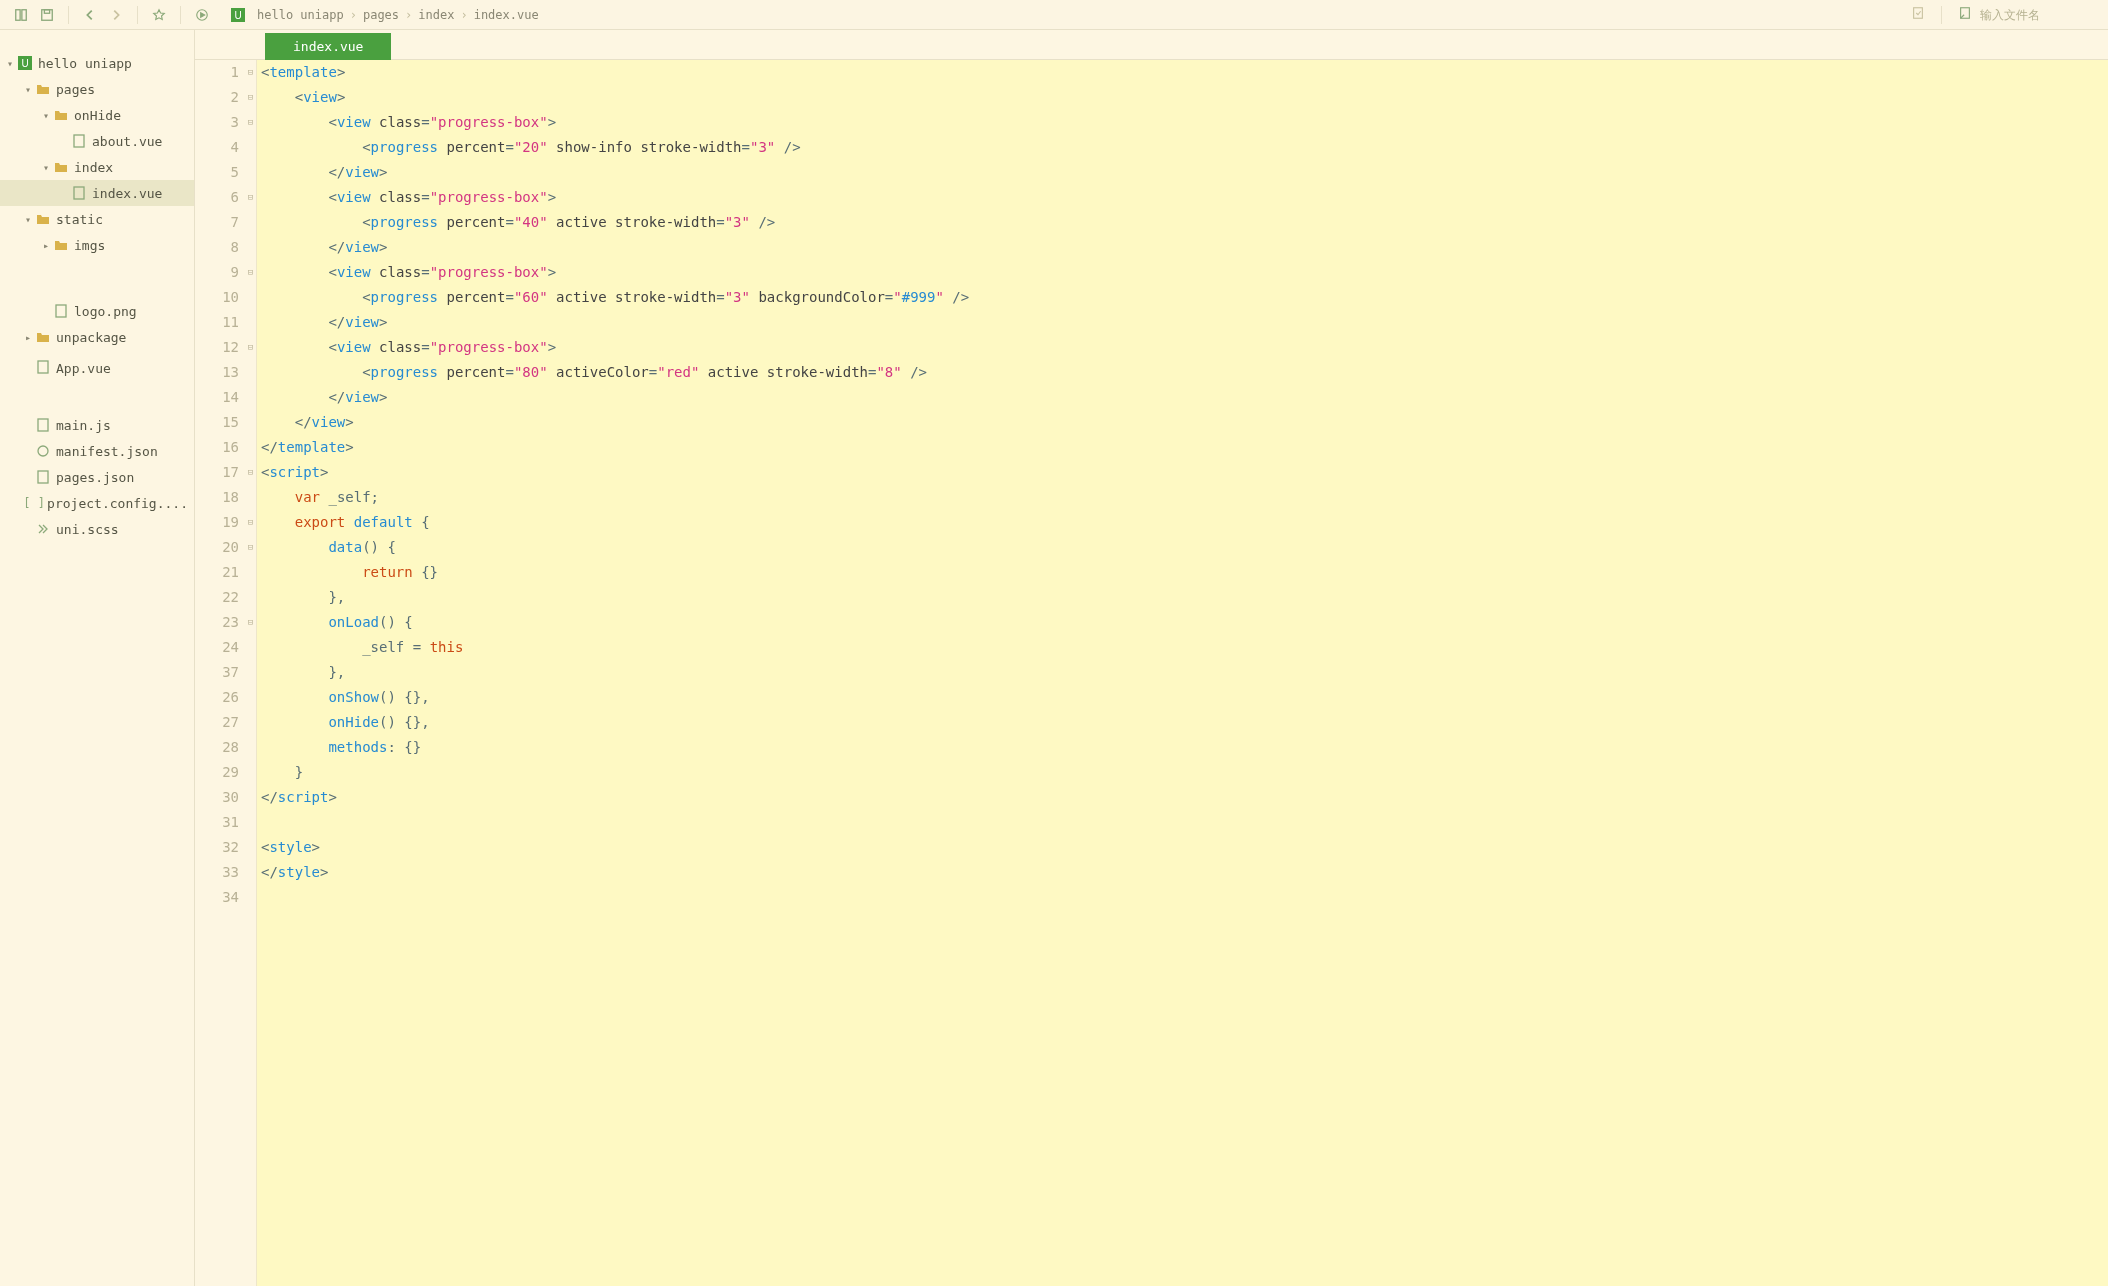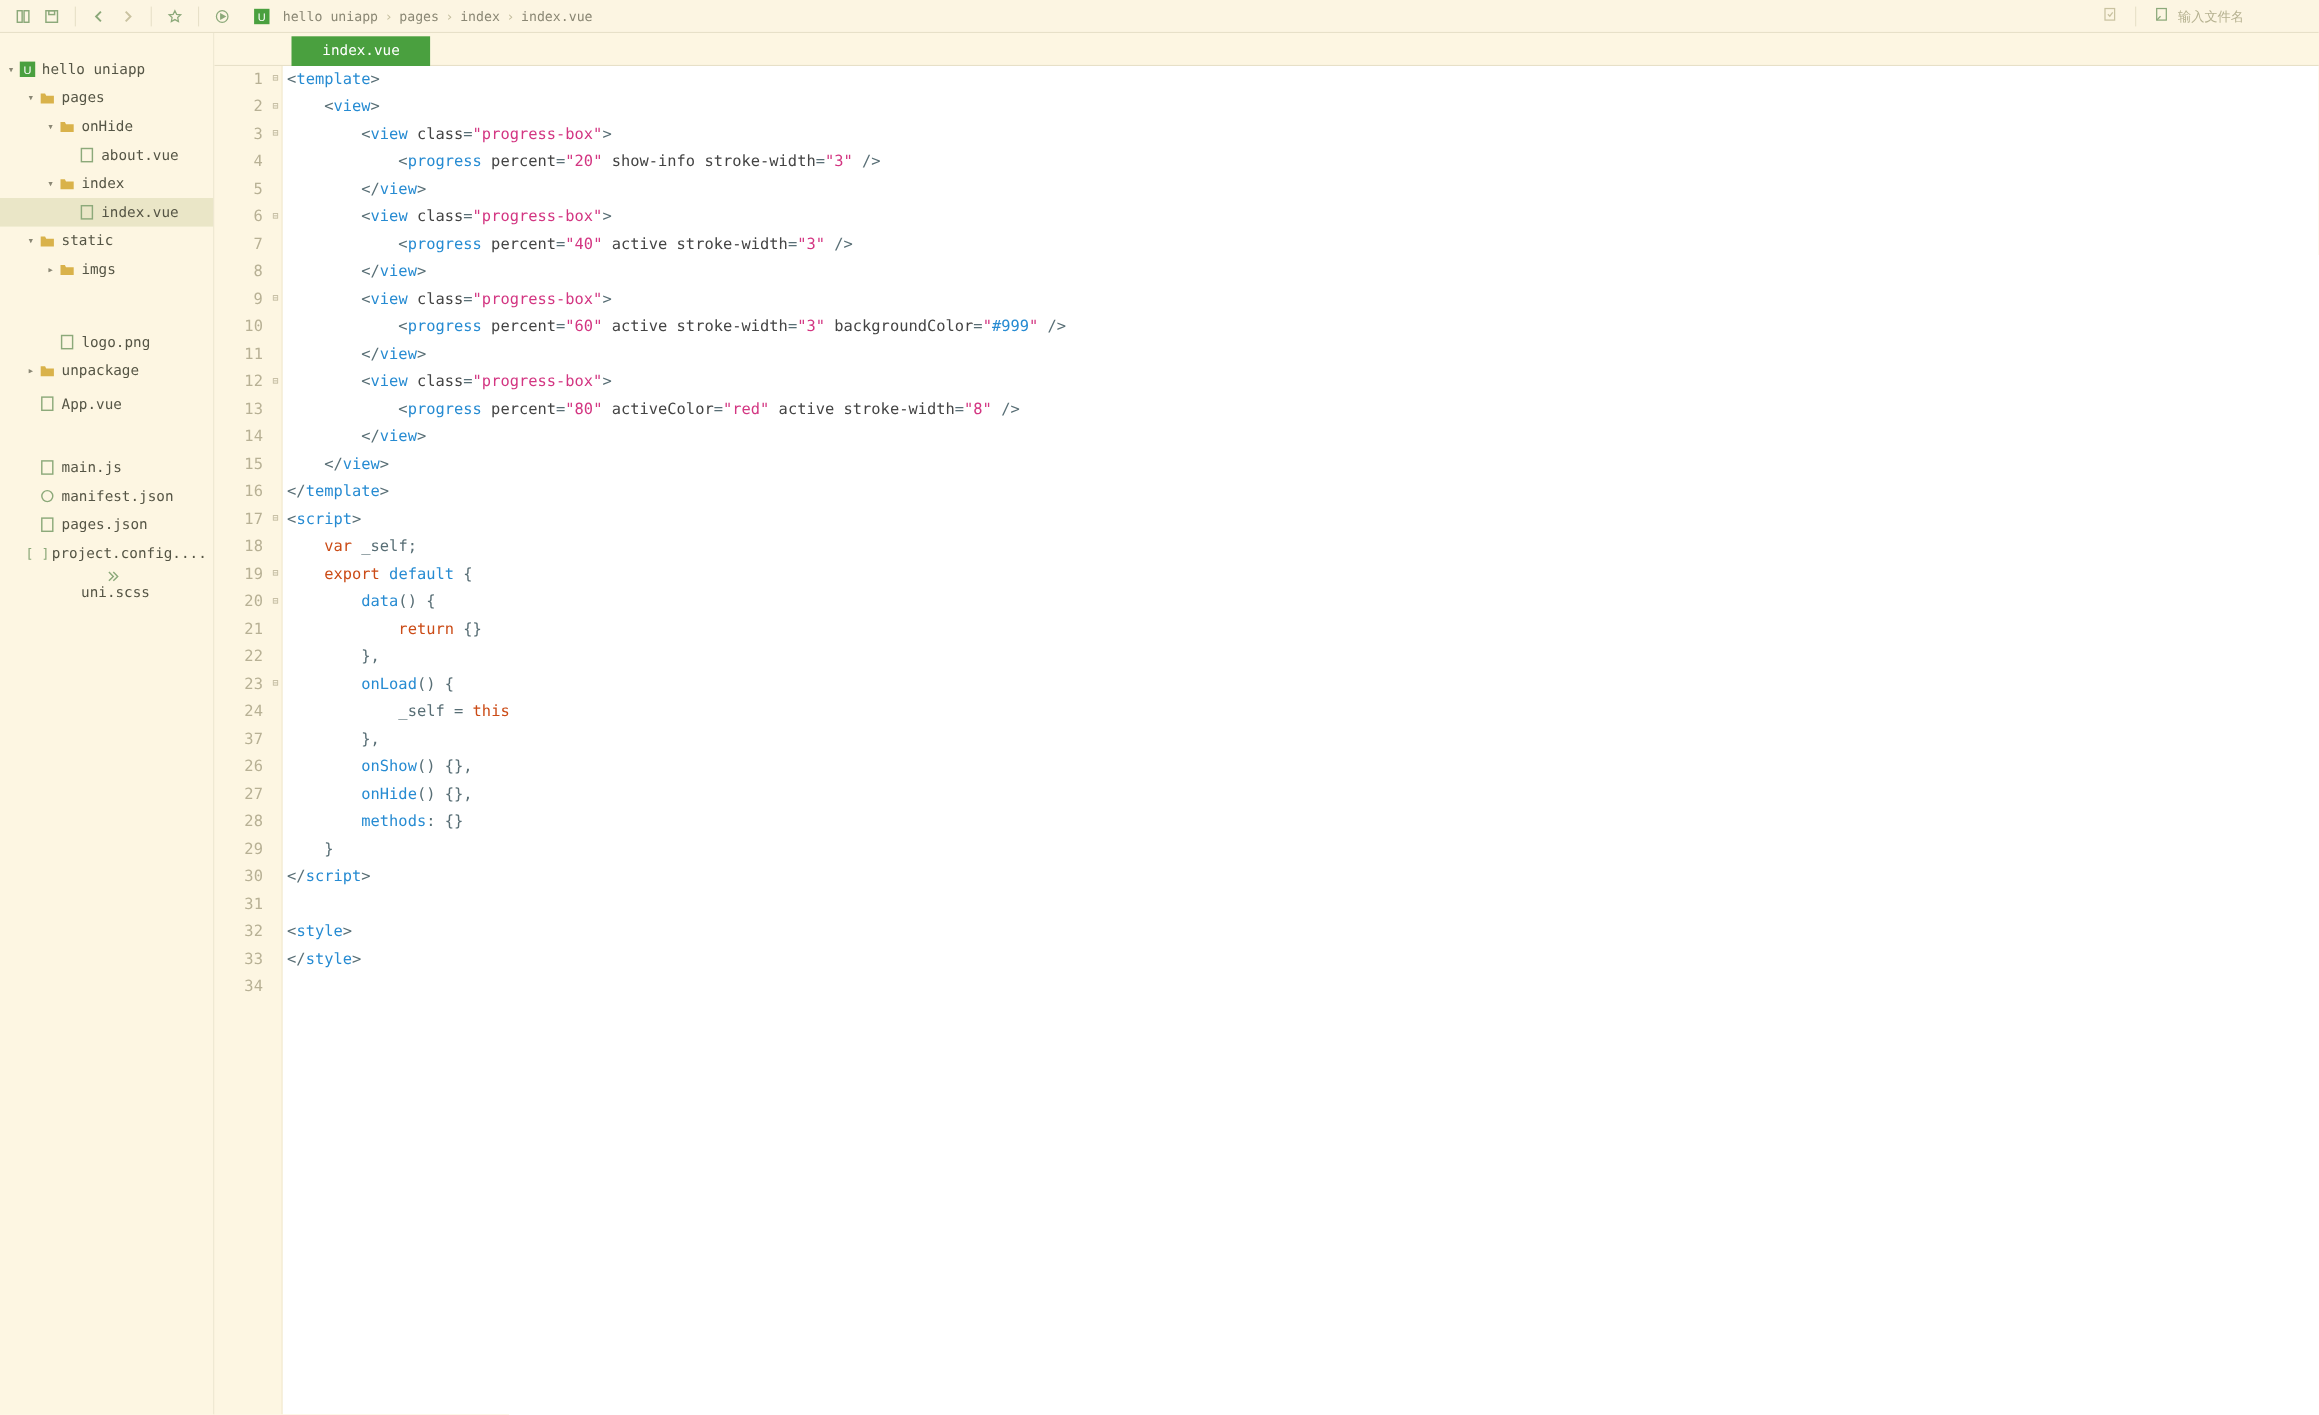--- a/index.html
+++ b/index.html
@@ -124,21 +124,21 @@
   }
   .fold-col .fm { height: 25px; display:flex; align-items: center; justify-content: center; }
 
   pre.code {
     flex: 1;
     margin: 0;
     padding-left: 4px;
     font-family: "Consolas", "Menlo", "Monaco", monospace;
     font-size: 14px;
     white-space: pre;
-    background: #ffffff;
+    background: #fef9c3;
   }
   pre.code .row { display: block; height: 25px; }
 
   
   .t-tag   { color: #268BD2; }   
   .t-attr  { color: #444444; }   
   .t-punc  { color: #586E75; }   
   .t-str   { color: #D33682; }   
   .t-kw    { color: #CB4B16; }   
   .t-ident { color: #268BD2; }
@@ -353,21 +353,21 @@
         </span>
         <span class="flabel">pages.json</span>
       </div>
       <div class="tree-row" style="padding-left: 22px;">
         <span class="tw-arrow"></span>
         <span class="ficon">
           <span style="color:#8CA97A;font-size:12px;">[ ]</span>
         </span>
         <span class="flabel">project.config....</span>
       </div>
-      <div class="tree-row" style="padding-left: 22px; flex-direction: column;">
+      <div class="tree-row" style="padding-left: 22px;">
         <span class="tw-arrow"></span>
         <span class="ficon">
           <svg viewBox="0 0 16 16">
             <path d="M4 4l4 4-4 4M8 4l4 4-4 4" fill="none" stroke="#8CA97A" stroke-width="1.3"></path>
           </svg>
         </span>
         <span class="flabel">uni.scss</span>
       </div>
     </div>
 

